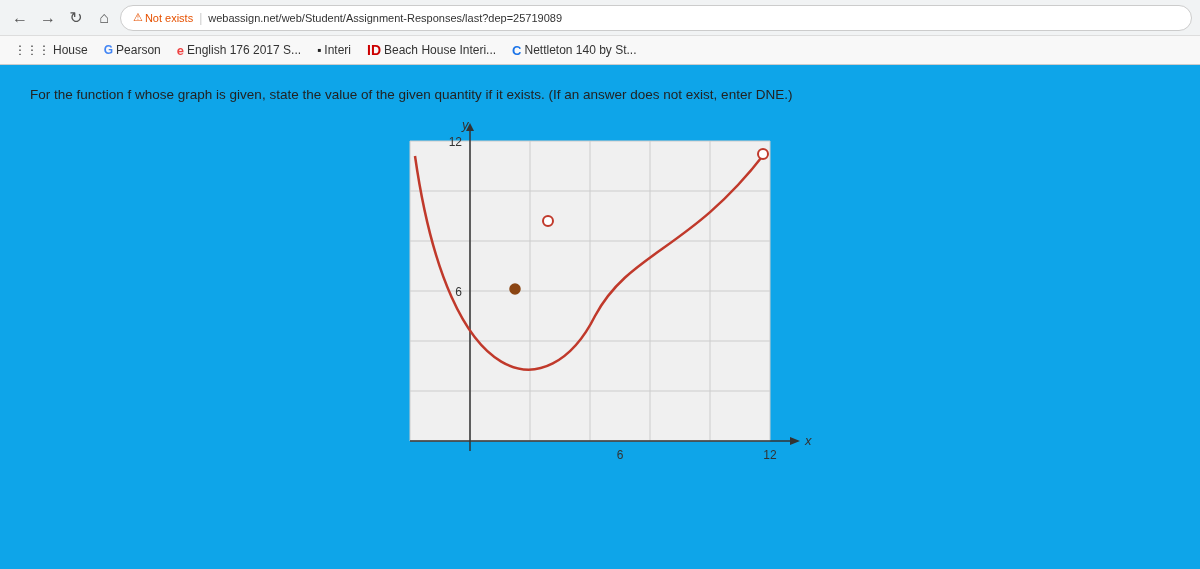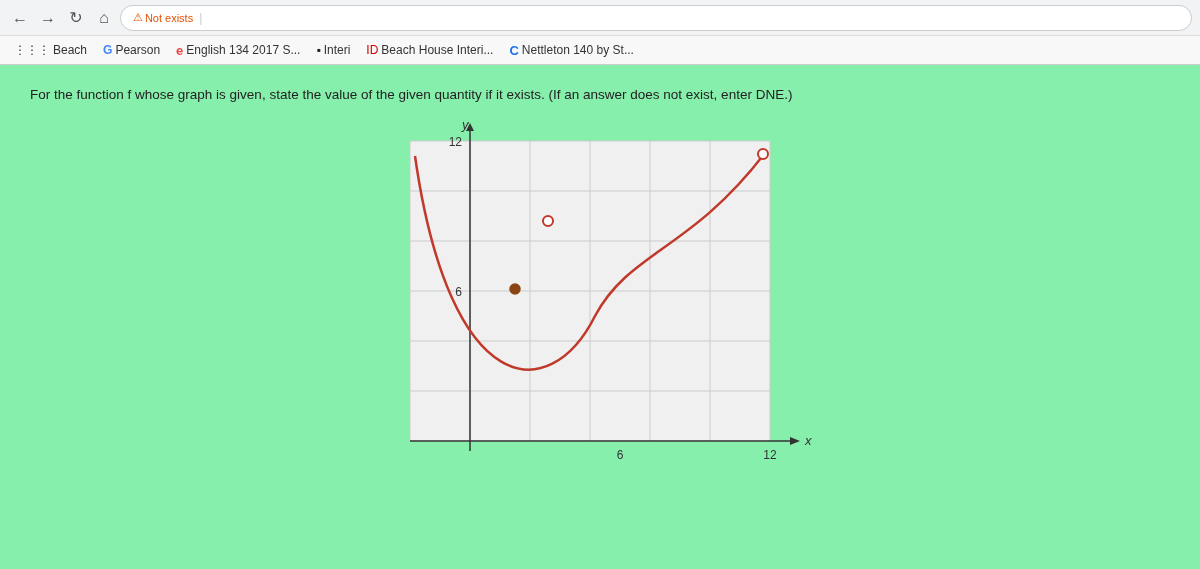--- a/index.html
+++ b/index.html
@@ -92,21 +92,21 @@
       color: #333;
       font-size: 12px;
     }
 
     .bookmark-icon {
       font-size: 12px;
     }
 
     
     .content-area {
-      background: #86efac;
+      background: #0ea5e9;
       margin: 0;
       width: 100%;
       height: calc(569px - 65px);
       padding: 20px 30px;
       overflow: hidden;
     }
 
     .problem-text {
       font-size: 13.5px;
       color: #222;
@@ -140,41 +140,42 @@
     <button class="nav-btn">←</button>
     <button class="nav-btn">→</button>
     <button class="nav-btn">↻</button>
     <button class="nav-btn">⌂</button>
     <div class="address-bar">
       <span class="not-secure">
         <span>⚠</span>
         <span>Not exists</span>
       </span>
       <span style="color:#ccc">|</span>
+      <span class="url-text">webassign.net/web/Student/Assignment-Responses/last?dep=25719089</span>
     </div>
   </div>
   <div class="bookmarks-bar">
     <div class="bookmark-item">
       <span class="bookmark-icon">⋮⋮⋮</span>
-      <span>Beach</span>
+      <span>House</span>
     </div>
     <div class="bookmark-item">
       <span class="bookmark-icon" style="color:#4285F4; font-weight:bold;">G</span>
       <span>Pearson</span>
     </div>
     <div class="bookmark-item">
       <span class="bookmark-icon" style="color:#e44; font-weight:bold; font-size:13px;">e</span>
-      <span>English 134 2017 S...</span>
+      <span>English 176 2017 S...</span>
     </div>
     <div class="bookmark-item">
       <span class="bookmark-icon" style="color:#222;">▪</span>
       <span>Interi</span>
     </div>
     <div class="bookmark-item">
-      <span class="bookmark-icon" style="color:#c00; font-weight:normal; font-size:12px;">ID</span>
+      <span class="bookmark-icon" style="color:#c00; font-weight:bold; font-size:14px;">ID</span>
       <span>Beach House Interi...</span>
     </div>
     <div class="bookmark-item">
       <span class="bookmark-icon" style="color:#1a73e8; font-weight:bold; font-size:13px;">C</span>
       <span>Nettleton 140 by St...</span>
     </div>
   </div>
 </div>
 
 <div class="content-area">

